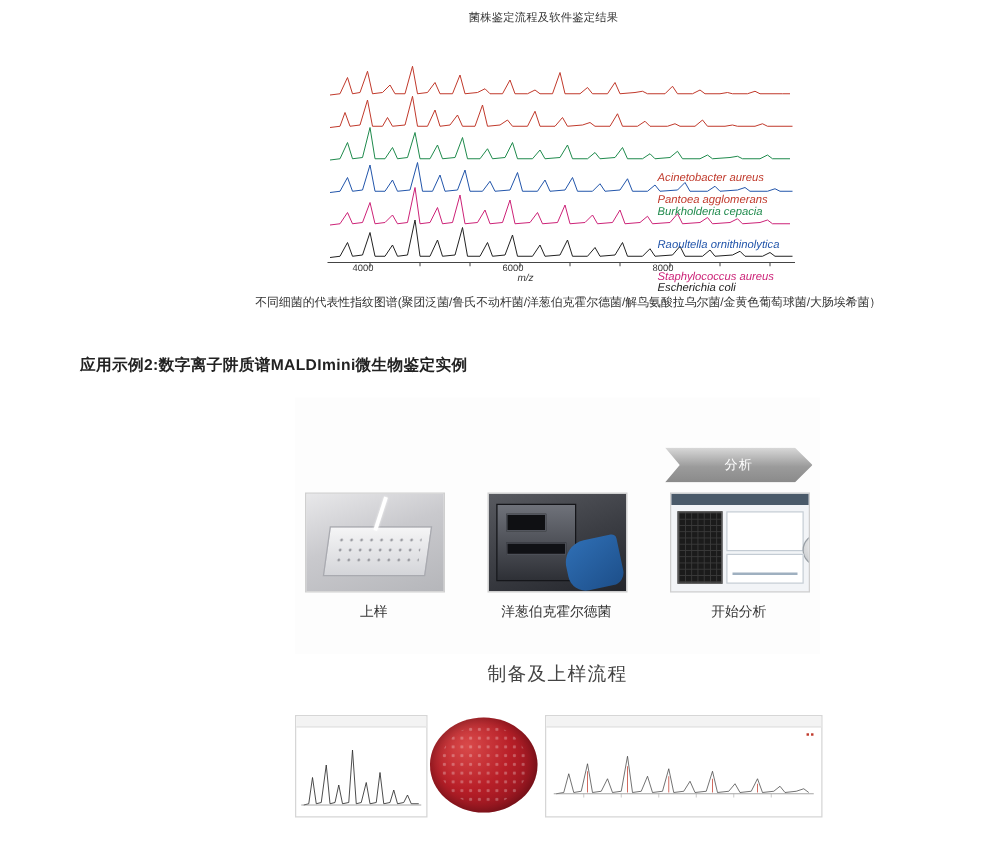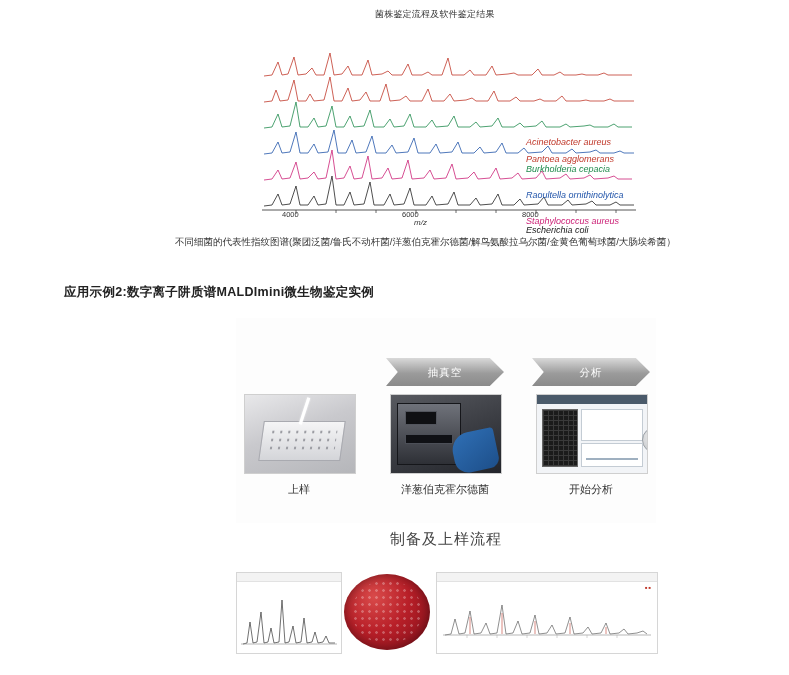--- a/index.html
+++ b/index.html
@@ -41,21 +41,21 @@
     height: 185px;
     background: #ffffff;
   }
   .spectra-svg { display: block; }
 
   .spectra-caption {
     position: absolute;
     left: 175px;
     top: 236px;
     width: 530px;
-    text-align: left;
+    text-align: right;
     font-size: 9.5px;
     color: #333;
     white-space: nowrap;
   }
 
   
   .section-heading {
     position: absolute;
     left: 64px;
     top: 284px;
@@ -337,21 +337,20 @@
 
   <div style="position:absolute;left:526px;top:225px;font-size:9px;font-style:italic;color:#222;">Escherichia coli</div>
 
   <div class="spectra-caption">不同细菌的代表性指纹图谱(聚团泛菌/鲁氏不动杆菌/洋葱伯克霍尔德菌/解鸟氨酸拉乌尔菌/金黄色葡萄球菌/大肠埃希菌）</div>
 
   <div class="section-heading">应用示例2:数字离子阱质谱MALDImini微生物鉴定实例</div>
 
   <div class="workflow">
 
     <div class="arrow-row">
-      <div class="arrow a2">抽真空</div>
       <div class="arrow a3">分析</div>
     </div>
 
     <div class="photo-row">
       <div class="photo p1">
         <div class="plate">
           <div class="dots"></div>
         </div>
         <div class="pipette"></div>
       </div>

